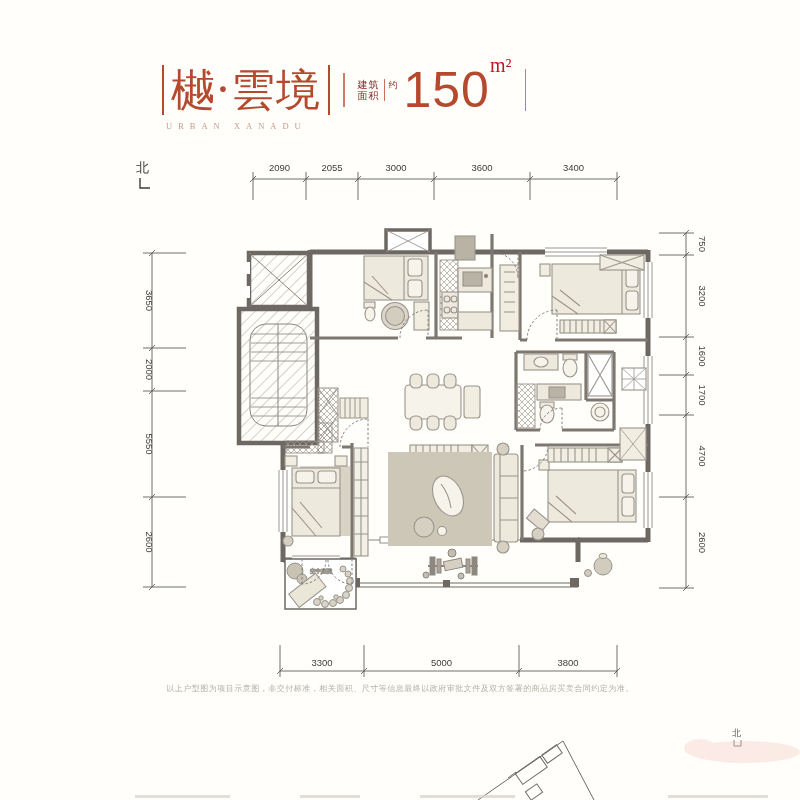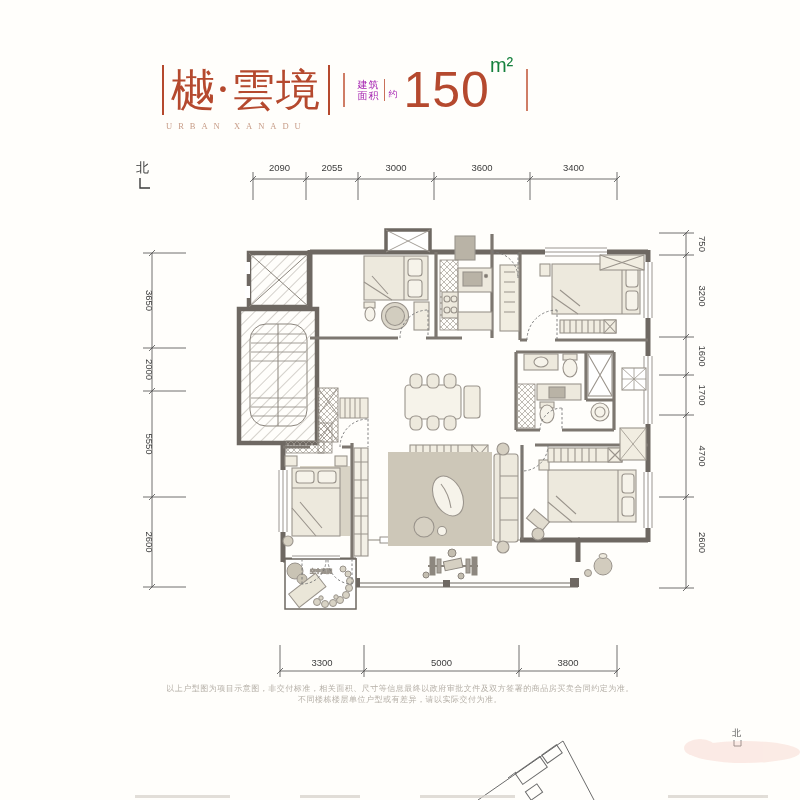--- a/index.html
+++ b/index.html
@@ -24,32 +24,32 @@
     white-space:nowrap;
   }
   .brand-sub{
     position:absolute;left:2px;top:56px;width:100%;
     font-size:8.5px;color:#c79c87;letter-spacing:6px;white-space:nowrap;
     font-family:Liberation Serif, serif;
   }
   .vbar{width:1.5px;height:34px;background:#cf7d66;margin:0 13px;}
   .vbar.tall{height:42px;}
   .area-label{
-    display:flex;align-items:flex-end;color:#a21caf;
+    display:flex;align-items:flex-start;color:#7f1d1d;
   }
   .area-label .stack{display:flex;flex-direction:column;line-height:11px;font-size:10px;letter-spacing:1px;}
   .area-label .tick{width:1px;height:22px;background:#c9705a;margin:0 4px;}
   .area-label .approx{font-size:9px;}
   .area-value{
     font-family:Liberation Sans, sans-serif;
     font-size:50px;color:#b5492e;line-height:50px;margin-left:6px;letter-spacing:1px;
   }
   .area-unit{
-    font-family:Liberation Sans, sans-serif;
-    font-size:20px;color:#15803d;align-self:flex-start;margin-top:4px;
+    font-family:Liberation Serif, serif;
+    font-size:20px;color:#b91c1c;align-self:flex-start;margin-top:4px;
   }
   .unit-type{
     font-size:24px;color:#b5492e;letter-spacing:1.5px;white-space:nowrap;
     font-family:"Liberation Sans", sans-serif;
   }
   
   #plan{position:absolute;left:0;top:0;}
   
   .disclaimer{
     position:absolute;left:0;top:683px;width:800px;text-align:center;
@@ -431,14 +431,13 @@
   <g fill="#d8d3cc" opacity="0.75">
     <rect x="135" y="795" width="95" height="3"></rect>
     <rect x="300" y="795" width="60" height="3"></rect>
     <rect x="420" y="795" width="95" height="3"></rect>
     <rect x="668" y="795" width="100" height="3"></rect>
   </g>
 </svg>
 
 <div class="disclaimer">
   <div>以上户型图为项目示意图，非交付标准，相关面积、尺寸等信息最终以政府审批文件及双方签署的商品房买卖合同约定为准。</div>
-  <div>不同楼栋楼层单位户型或有差异，请以实际交付为准。</div>
 </div>
 
 </body></html>

